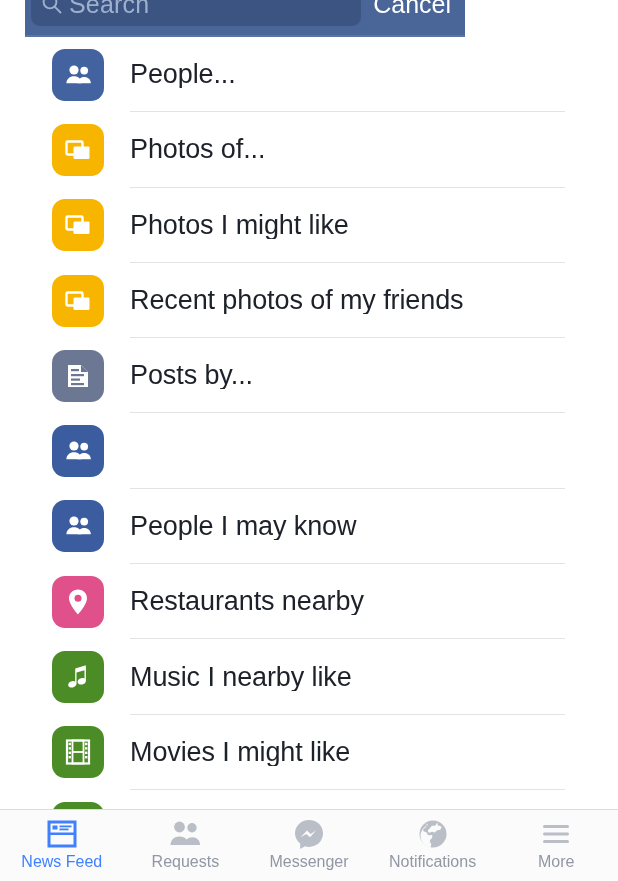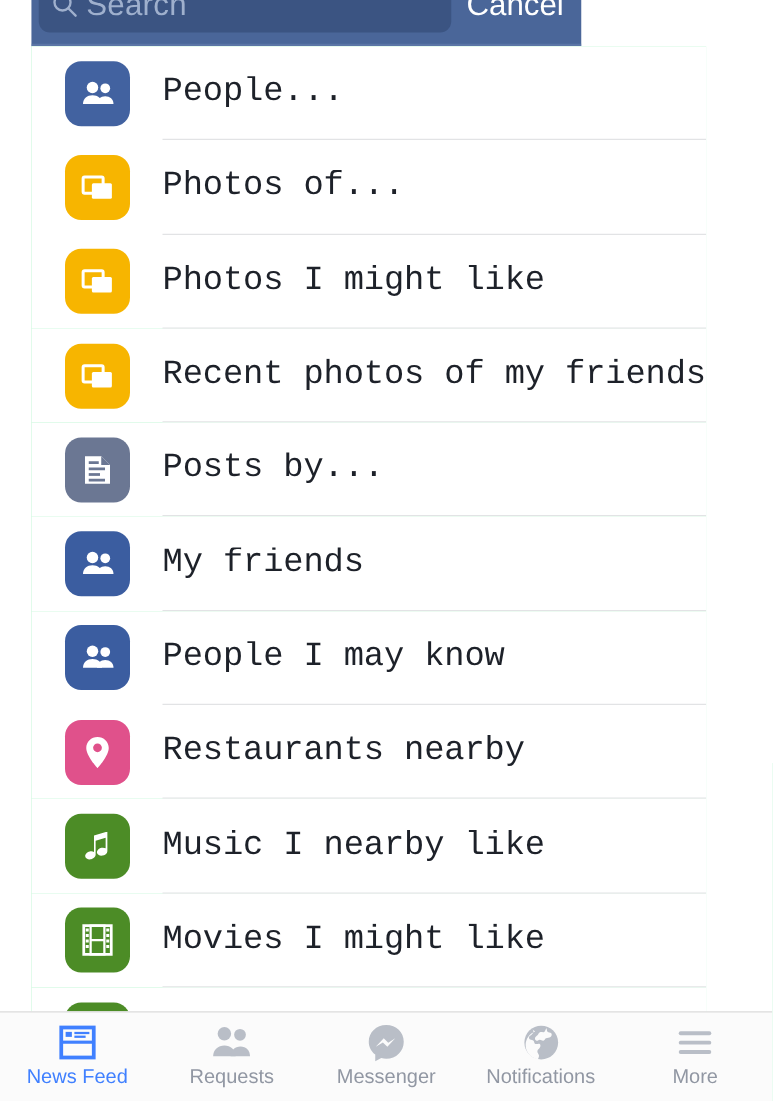--- a/index.html
+++ b/index.html
@@ -94,22 +94,21 @@
     opacity: 0.55;
   }
 
   
   .result-list {
     position: absolute;
     left: 0;
     top: 37px;
     width: 540px;
     bottom: 0;
-    background: #86efac;
-    font-family: Liberation Mono, monospace;
+    background: #f0abfc;
   }
   .result-row {
     position: relative;
     height: 75.3px;
     display: flex;
     align-items: center;
     padding-left: 27px;
     box-sizing: border-box;
     background: #ffffff;
   }
@@ -281,21 +280,20 @@
         </div>
         <div class="result-row">
           <div class="row-icon" style="background: rgb(59, 93, 160);">
             <svg width="30" height="30" viewBox="0 0 30 30">
               <circle cx="11" cy="10" r="4.6" fill="#fff"></circle>
               <path d="M3.4 23.2c0-4.3 3.4-7 7.6-7s7.6 2.7 7.6 7z" fill="#fff"></path>
               <circle cx="21.2" cy="10.6" r="3.9" fill="#fff"></circle>
               <path d="M14.6 23.2c0-3.8 2.9-6.2 6.6-6.2s6.6 2.4 6.6 6.2z" fill="#fff"></path>
             </svg>
           </div>
-          <div class="row-label">My friends</div>
           <div class="row-sep"></div>
         </div>
         <div class="result-row">
           <div class="row-icon" style="background: rgb(59, 93, 160);">
             <svg width="30" height="30" viewBox="0 0 30 30">
               <circle cx="11" cy="10" r="4.6" fill="#fff"></circle>
               <path d="M3.4 23.2c0-4.3 3.4-7 7.6-7s7.6 2.7 7.6 7z" fill="#fff"></path>
               <circle cx="21.2" cy="10.6" r="3.9" fill="#fff"></circle>
               <path d="M14.6 23.2c0-3.8 2.9-6.2 6.6-6.2s6.6 2.4 6.6 6.2z" fill="#fff"></path>
             </svg>

